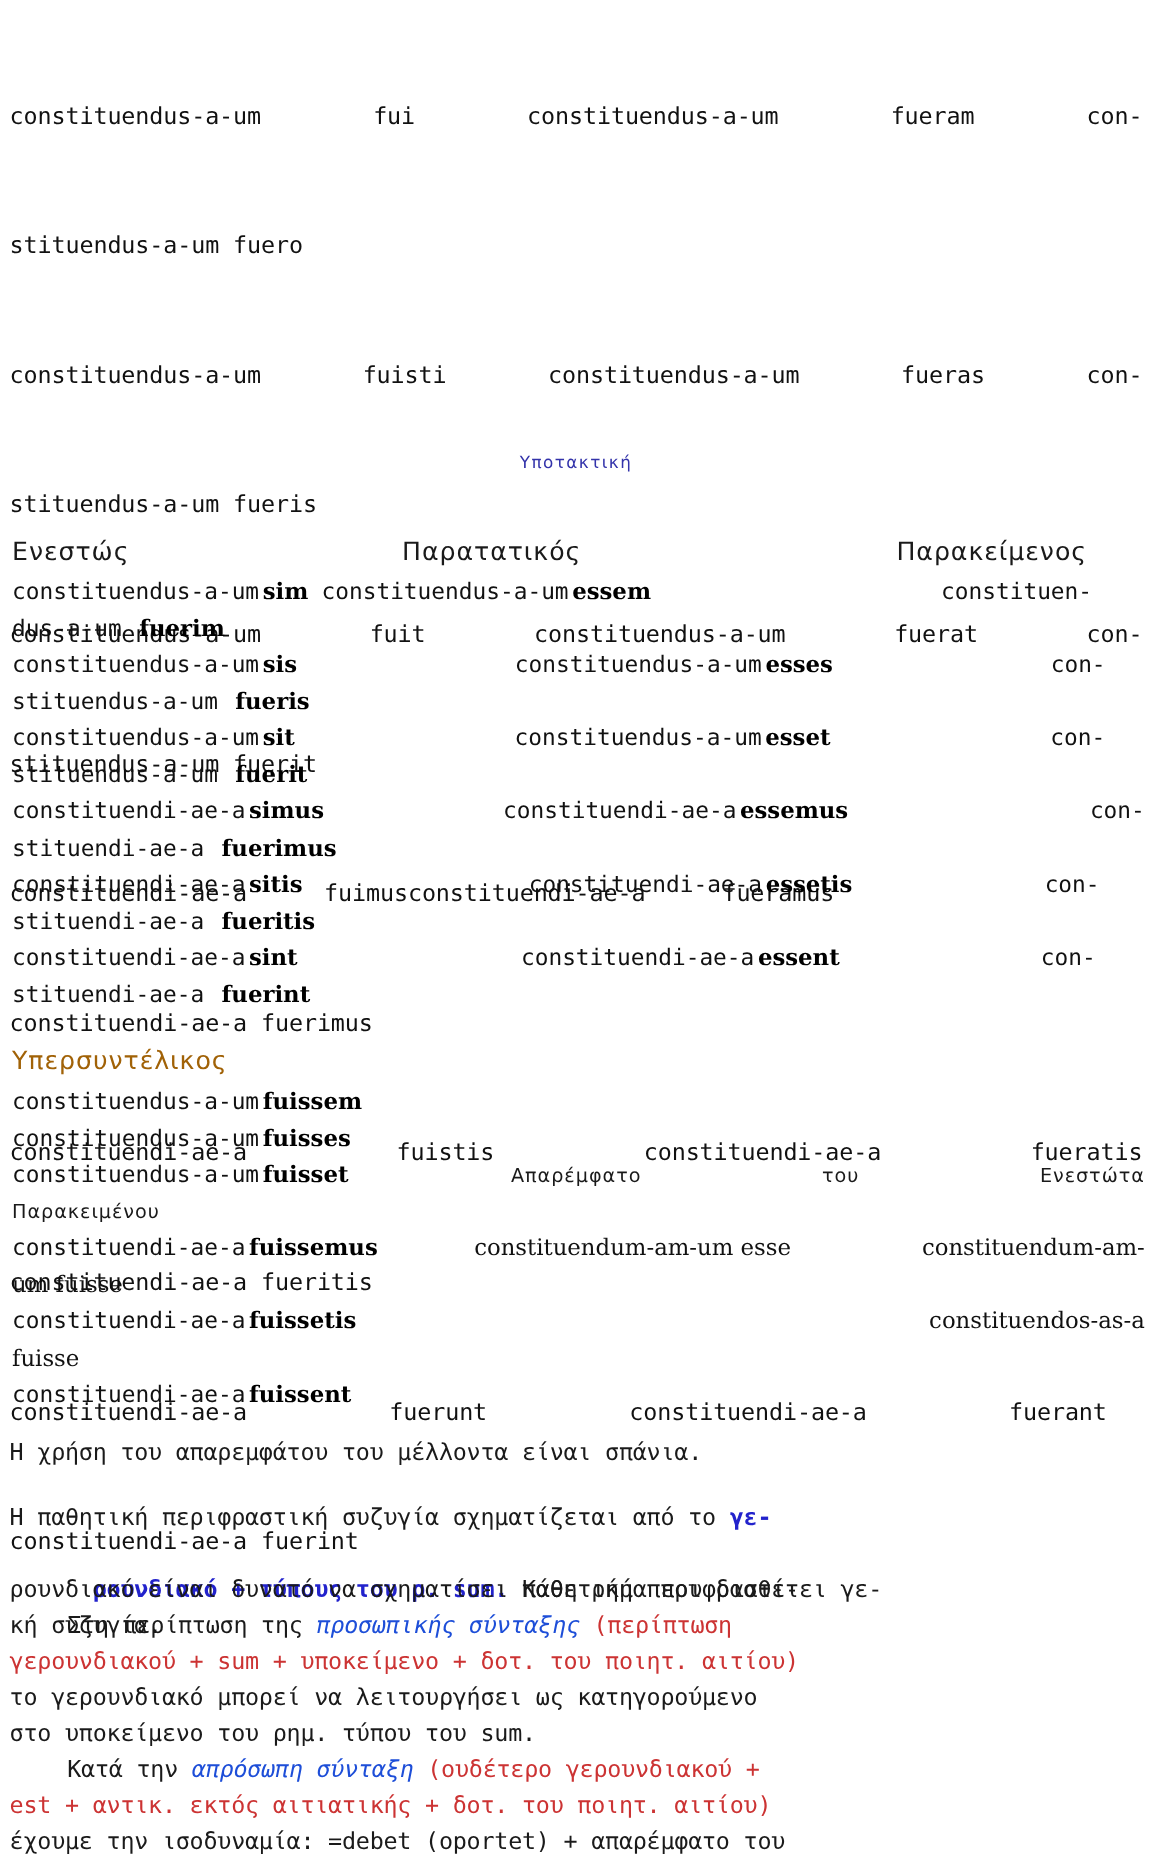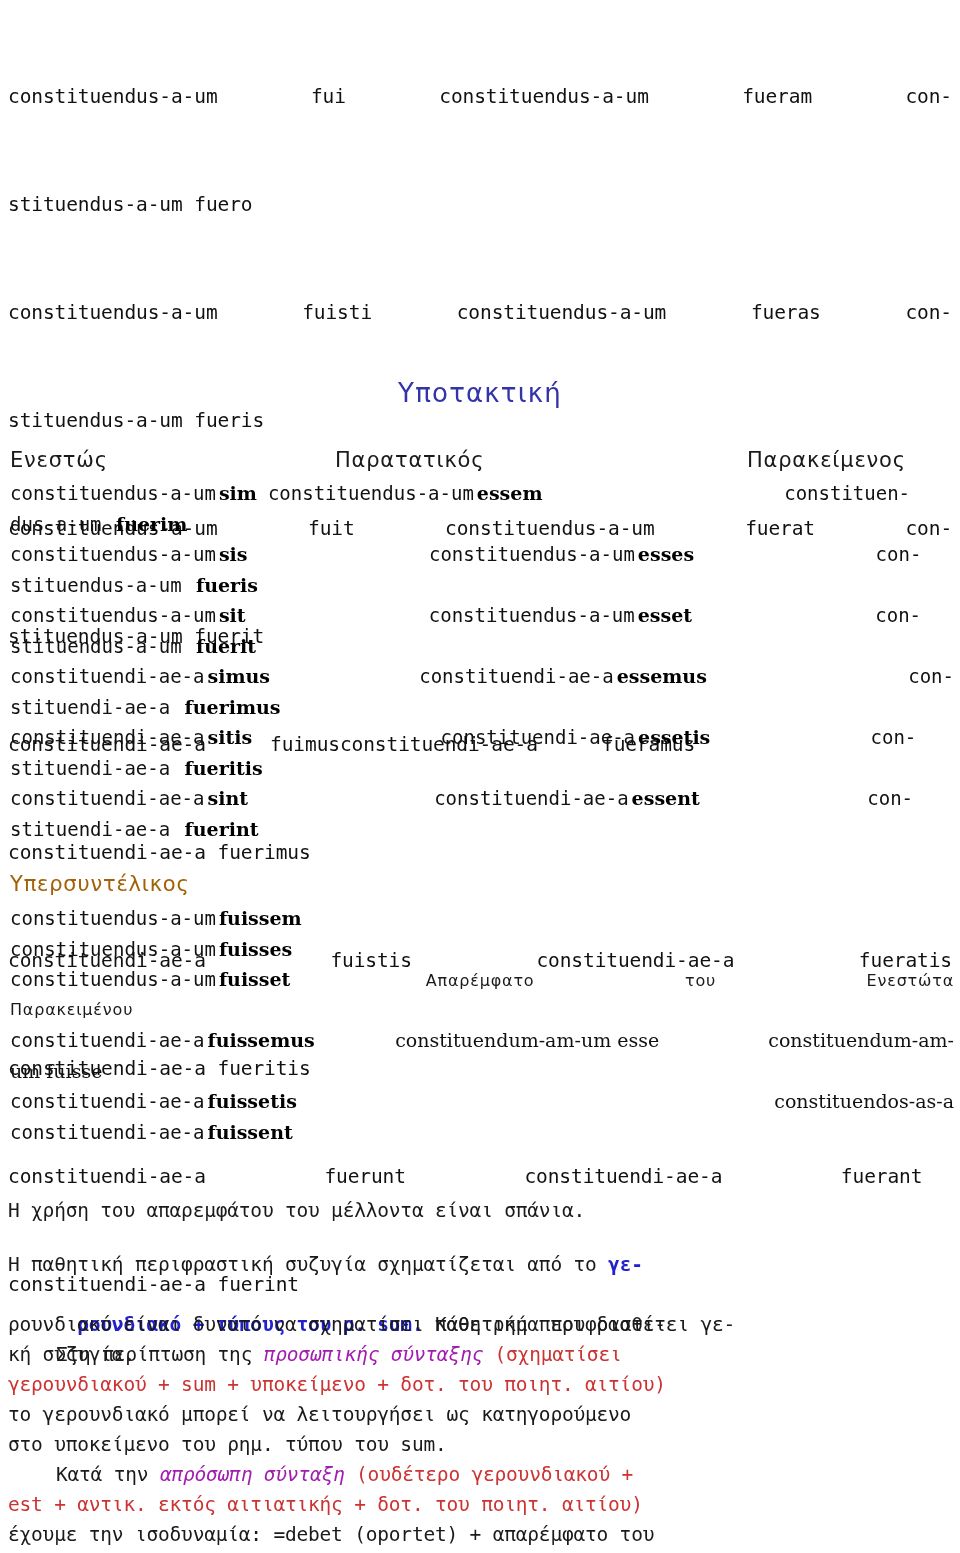--- a/index.html
+++ b/index.html
@@ -49,21 +49,21 @@
   .mono-row .sp { flex: 1 1 auto; }
 
   
   .greek-heading {
     position: absolute;
     left: 0;
     top: 378px;
     width: 960px;
     text-align: center;
     font-family: "DejaVu Sans", sans-serif;
-    font-size: 26px;
+    font-size: 14px;
     letter-spacing: 1.2px;
     color: #3333aa;
   }
 
   
   .col-heads {
     position: absolute;
     top: 448px;
     left: 0;
     width: 960px;
@@ -170,21 +170,21 @@
     align-items: baseline;
   }
   .prose .pl.just .w { white-space: pre; }
 
   .p1 { top: 1196px; }
   .p2 { top: 1250px; }
   .p3 { top: 1340px; }
   .p4 { top: 1460px; }
 
   .blue-bold { color: #2222cc; font-weight: bold; }
-  .blue-italic { color: #a21caf; font-style: italic; }
+  .blue-italic { color: #1d4ed8; font-style: italic; }
   .red { color: #cc3333; }
   .plain { color: #1a1a1a; }
 </style>
 </head>
 <body>
 
 <div class="page">
 
   <div class="mono-block">
 
@@ -411,20 +411,23 @@
     </div>
 
     <div class="row">
       <span class="stem">constituendi-ae-a</span>
       <span class="end">fuissetis</span>
       <span class="sp" style="flex:0.95 1 auto"></span>
       <span class="sp" style="flex:1.05 1 auto"></span>
       <span class="plain-serif">constituendos-as-a</span>
     </div>
 
+    <div class="row">
+      <span class="plain-serif">fuisse</span>
+    </div>
 
     <div class="row">
       <span class="stem">constituendi-ae-a</span>
       <span class="end">fuissent</span>
     </div>
   </div>
 
   <div class="prose p1">
     <span class="pl plain">Η χρήση του απαρεμφάτου του μέλλοντα είναι σπάνια.</span>
   </div>
@@ -438,21 +441,21 @@
       <span class="blue-bold">ρουνδιακό + τύπους του ρ. sum.</span><span class="plain"> Κάθε ρήμα που διαθέτει γε-</span>
     </div>
     <span class="pl plain">ρουνδιακό είναι δυνατό να σχηματίσει παθητική περιφραστι-</span>
     <span class="pl plain">κή συζυγία.</span>
   </div>
 
   <div class="prose p3">
     <div class="pl just">
       <span class="w plain" style="padding-left:48px">Στη περίπτωση της </span>
       <span class="w blue-italic">προσωπικής σύνταξης</span>
-      <span class="w red"> (σχηματίσει</span>
+      <span class="w red"> (περίπτωση</span>
     </div>
     <span class="pl red">γερουνδιακού + sum + υποκείμενο + δοτ. του ποιητ. αιτίου)</span>
     <span class="pl plain">το γερουνδιακό μπορεί να λειτουργήσει ως κατηγορούμενο</span>
     <span class="pl plain">στο υποκείμενο του ρημ. τύπου του sum.</span>
   </div>
 
   <div class="prose p4">
     <div class="pl just">
       <span class="w plain" style="padding-left:48px">Κατά την </span>
       <span class="w blue-italic">απρόσωπη σύνταξη</span>

